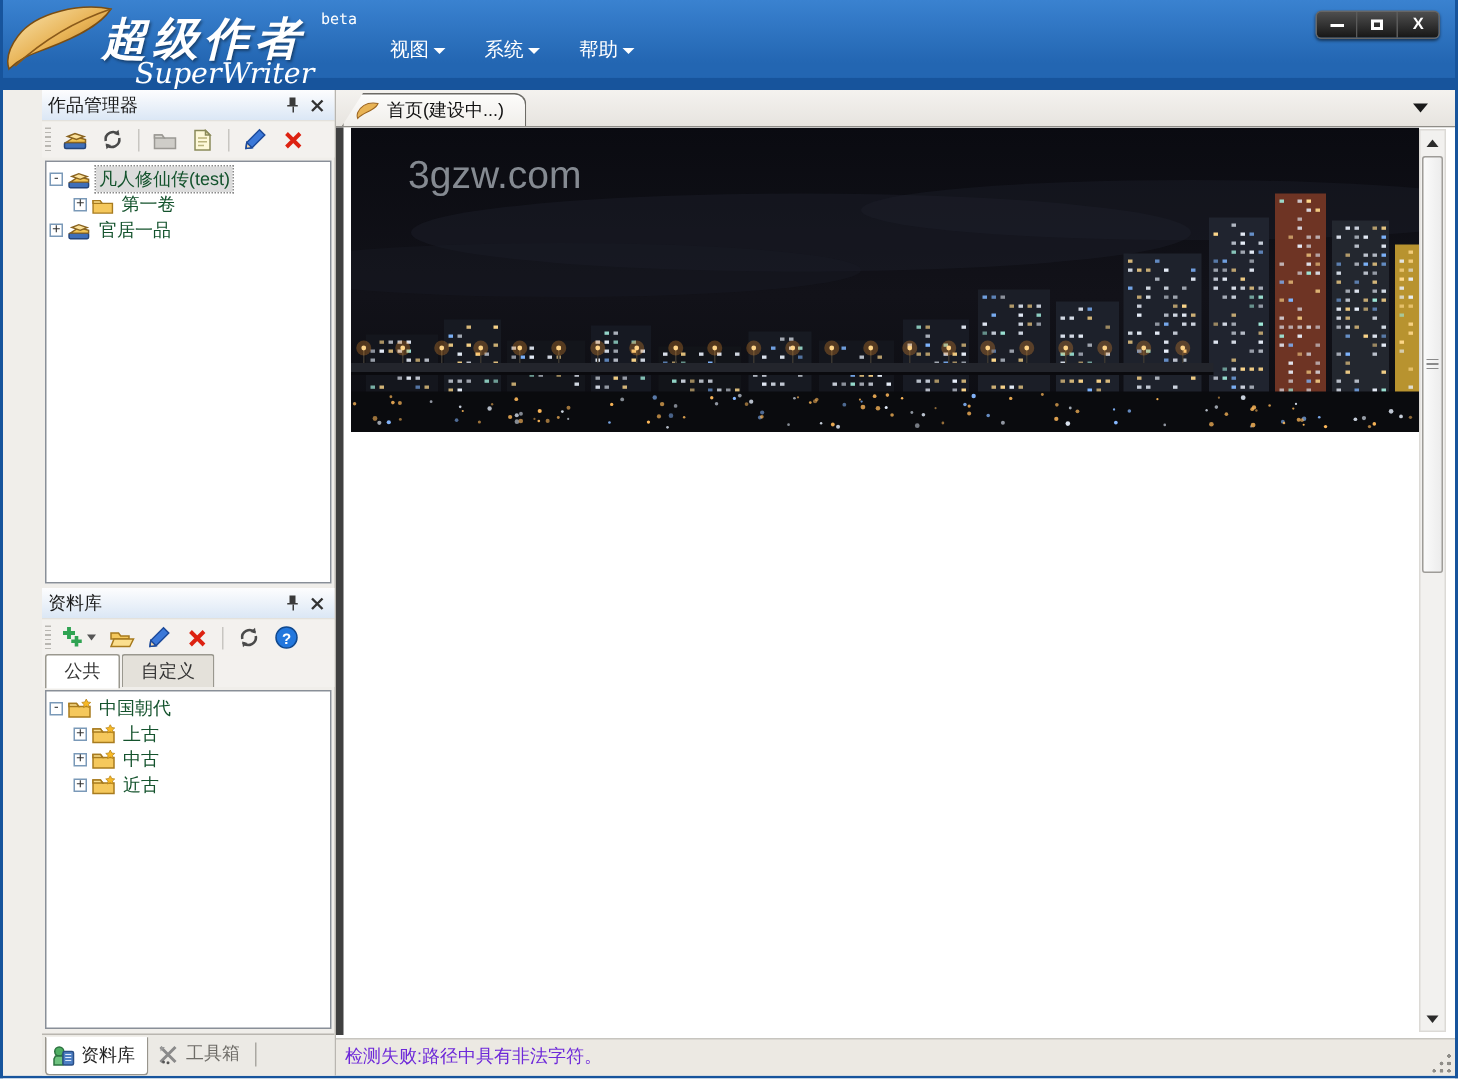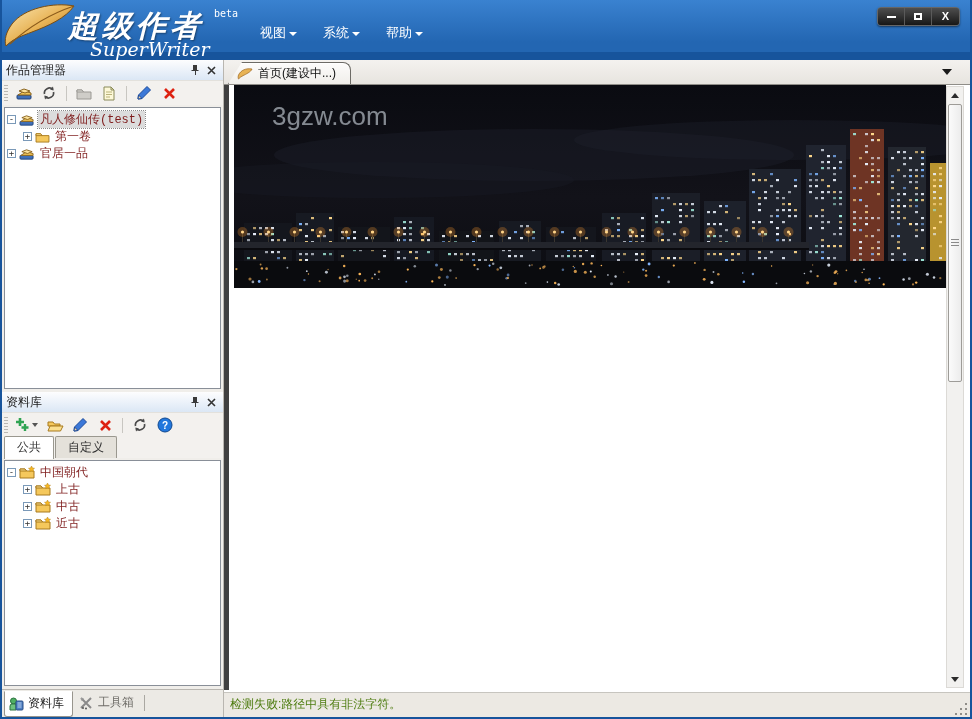--- a/index.html
+++ b/index.html
@@ -29,40 +29,40 @@
     overflow:hidden; background:linear-gradient(#555,#1b1b1b); box-shadow:0 1px 2px rgba(0,0,0,.5); }
   .win-btn { width:27px; height:17px; display:flex; align-items:center; justify-content:center;
     border-right:1px solid #5a5a5a; background:linear-gradient(#4e4e4e,#171717); }
   .win-btn:last-child { border-right:none; }
   .win-btn .glyph-min { width:9px; height:2px; background:#fff; }
   .win-btn .glyph-max { width:8px; height:7px; border:2px solid #fff; }
   .win-btn .glyph-close { color:#fff; font-size:11px; font-weight:bold; line-height:1; }
 
   
   .bodyrow { flex:1; display:flex; min-height:0; background:#f0eeea; }
-  .leftcol { width:222px; flex:0 0 222px; display:flex; flex-direction:column; background:#f0eeea; border-right:1px solid #b9b6b0; }
+  .leftcol { width:222px; flex:0 0 222px; display:flex; flex-direction:column; background:#f0eeea; border-right:1px solid #b9b6b0;padding-left:26px; }
   .maincol { flex:1; display:flex; flex-direction:column; min-width:0; }
 
   
   .panel { display:flex; flex-direction:column; }
   .panel-title { height:21px; flex:0 0 21px; display:flex; align-items:center; padding:0 4px;
     background:linear-gradient(to bottom,#fdfdfe,var(--panel_title_bg)); border-bottom:1px solid #e3e1dc; }
   .panel-title .pt-label { flex:1; font-size:12px; color:#1a1a1a; }
   .pt-btn { width:16px; height:15px; display:flex; align-items:center; justify-content:center; color:#333; }
   .toolbar { height:24px; flex:0 0 24px; display:flex; align-items:center; gap:5px; padding:0 3px 0 2px; background:var(--toolbar_bg); }
   .tb-grip { width:4px; height:16px; margin-right:1px;
     background:repeating-linear-gradient(to bottom,#b9b7b2 0 1px,transparent 1px 3px); }
   .tb-sep { width:1px; height:15px; background:#c8c6c1; margin:0 2px; }
   .tb-btn { width:20px; height:20px; display:flex; align-items:center; justify-content:center; }
   .treebox { flex:1; margin:2px 2px 3px 2px; background:#fff; border:1px solid #898f98; overflow:hidden; padding:3px 0 0 2px; }
   .tree-row { height:17px; display:flex; align-items:center; gap:3px; white-space:nowrap; }
   .tree-row.lvl1 { padding-left:16px; }
   .expander { width:9px; height:9px; flex:0 0 9px; border:1px solid #7a99b8; background:#fff;
     font-size:9px; line-height:7px; text-align:center; color:#333; font-family:"DejaVu Sans Mono",monospace; }
-  .tree-label { font-size:12px; color:#7f1d1d; padding:0 2px;font-family:Liberation Mono, monospace; }
+  .tree-label { font-size:12px; color:#14532d; padding:0 2px; }
   .tree-label.selected { background:var(--tree_sel_bg); outline:1px dotted #8a8a8a; }
 
   
   .libtabs { height:21px; flex:0 0 21px; display:flex; align-items:flex-end; padding-left:2px; gap:1px; background:var(--toolbar_bg); }
   .libtab { padding:2px 12px 2px 12px; font-size:12px; border:1px solid #9a9archive8a2;margin-top:28px; }
   .libtab { border:1px solid #9a988f; border-bottom:none; background:#e4e1da; color:#333; border-radius:2px 2px 0 0; }
   .libtab.active { background:#fff; position:relative; top:1px; padding-bottom:3px; }
 
   
   .side-tabs { height:28px; flex:0 0 28px; display:flex; align-items:flex-start; padding:1px 0 0 2px; gap:2px;
@@ -95,21 +95,21 @@
   .tri-up { width:0;height:0;border-left:4px solid transparent;border-right:4px solid transparent;border-bottom:5px solid #2b2b2b; }
   .tri-down { width:0;height:0;border-left:4px solid transparent;border-right:4px solid transparent;border-top:5px solid #2b2b2b; }
   .vs-thumb { position:absolute; left:1px; right:1px; top:17px; height:278px; background:linear-gradient(to right,#fbfbfb,#ececec);
     border:1px solid #9e9c98; border-radius:2px; display:flex; align-items:center; justify-content:center; }
   .vs-grip { width:8px; height:8px;
     background:repeating-linear-gradient(to bottom,#8a8a8a 0 1px,transparent 1px 3px); }
 
   
   .statusbar { height:27px; flex:0 0 27px; background:var(--status_bg); border-top:2px solid #fff;
     box-shadow:inset 0 2px 0 -1px #c7c5bf; display:flex; align-items:center; padding:0 4px 0 6px; position:relative; }
-  .status-msg { font-size:12px; color:#4d7c0f;text-align:center; }
+  .status-msg { font-size:12px; color:#6d28d9;text-align:center; }
   .resize-grip { position:absolute; right:2px; bottom:2px; width:13px; height:13px;
     background:
       radial-gradient(circle at 11px 2px,#8f8d88 1.2px,transparent 1.4px),
       radial-gradient(circle at 11px 7px,#8f8d88 1.2px,transparent 1.4px),
       radial-gradient(circle at 11px 12px,#8f8d88 1.2px,transparent 1.4px),
       radial-gradient(circle at 6px 7px,#8f8d88 1.2px,transparent 1.4px),
       radial-gradient(circle at 6px 12px,#8f8d88 1.2px,transparent 1.4px),
       radial-gradient(circle at 1px 12px,#8f8d88 1.2px,transparent 1.4px); }
 </style>
 </head>

